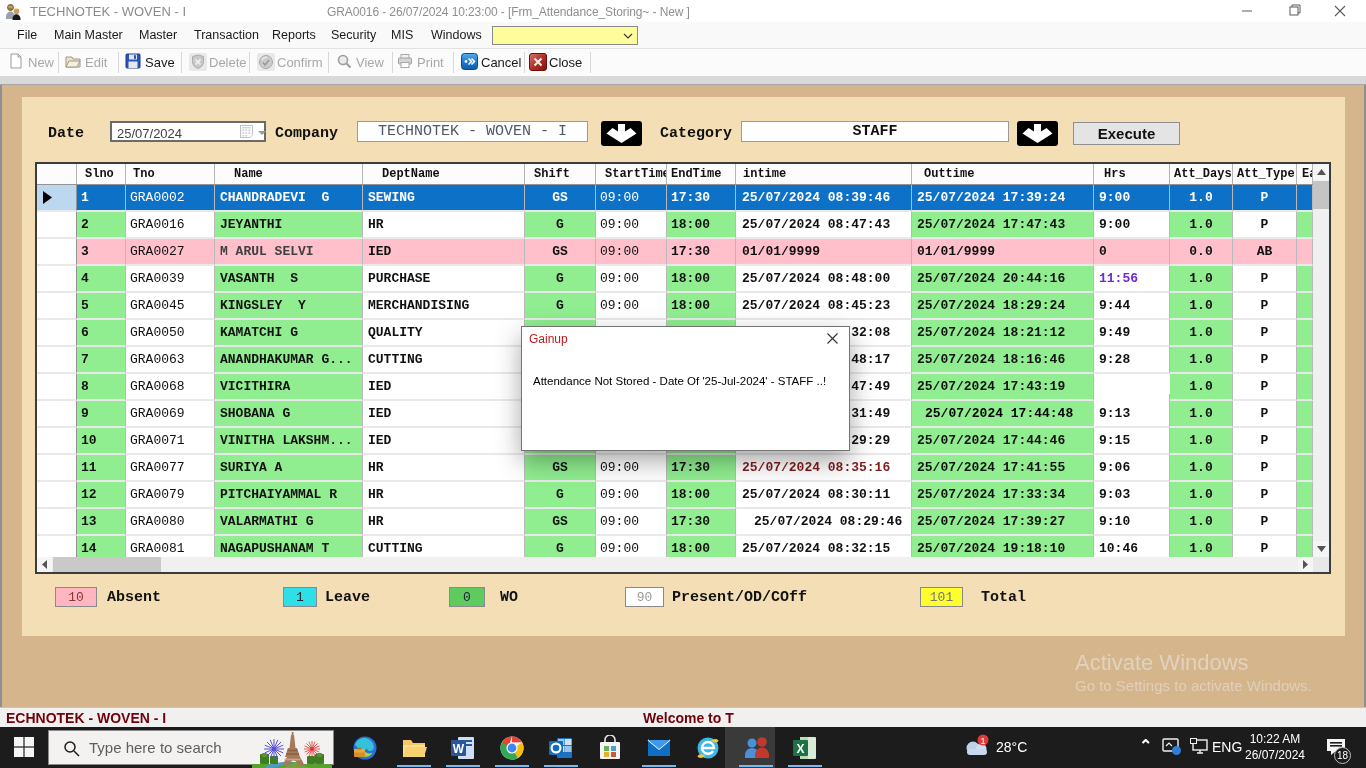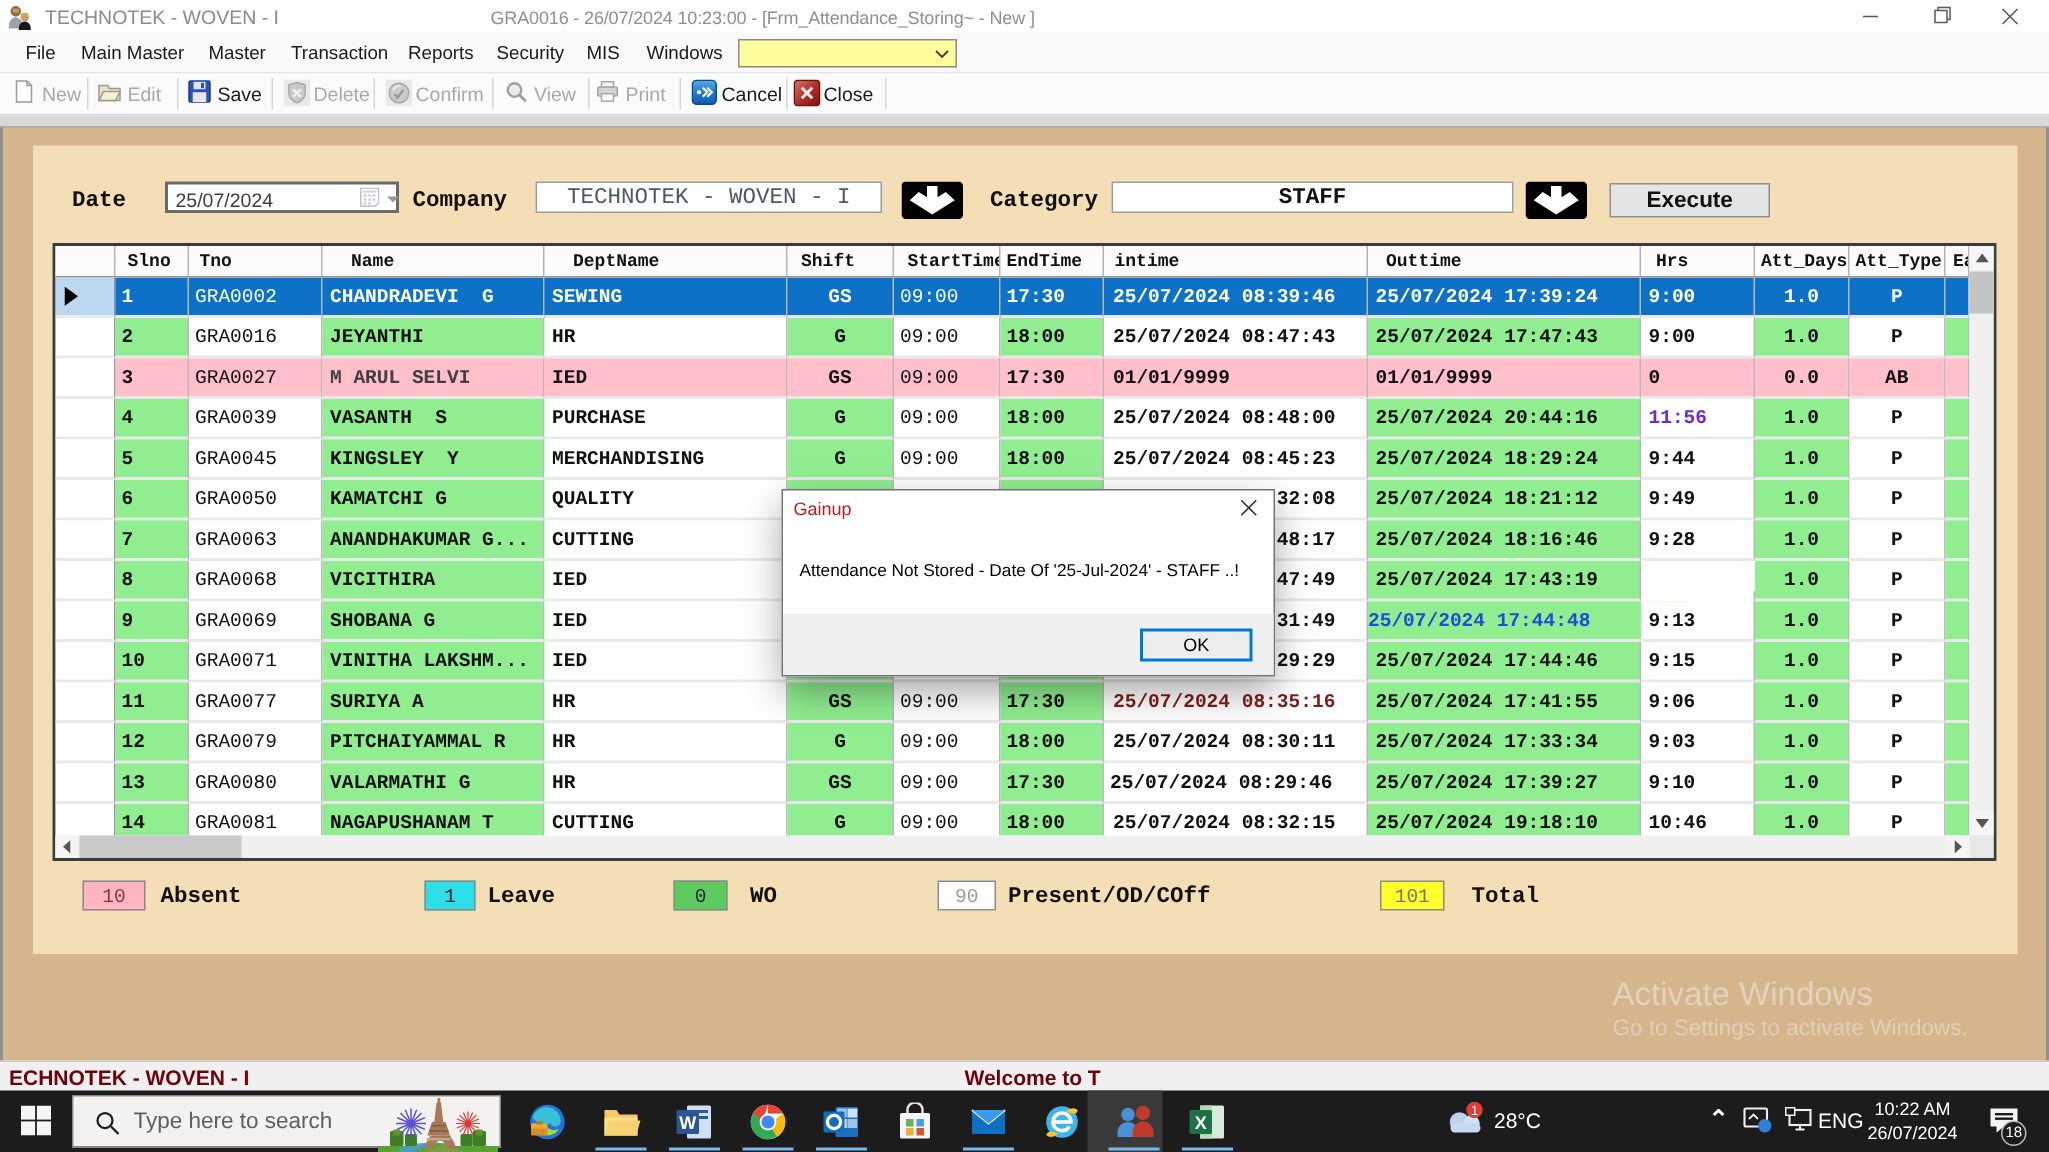--- a/index.html
+++ b/index.html
@@ -360,21 +360,21 @@
 <div class="grow" style="top:216px;">
           <div class="rhc"></div>
           <div class="dc" style="left:40px;width:49px;background:#90EE90;color:#111;padding-left:4px;">9</div>
           <div class="dc" style="left:89px;width:89px;background:#fff;color:#111;padding-left:4px;font-weight:normal;">GRA0069</div>
           <div class="dc" style="left:178px;width:148px;background:#90EE90;color:#111;padding-left:5px;">SHOBANA G</div>
           <div class="dc" style="left:326px;width:162px;background:#fff;color:#111;padding-left:5px;">IED</div>
           <div class="dc" style="left:488px;width:71px;background:#90EE90;color:#111;padding-left:4px;text-align:center;padding-left:0;">G</div>
           <div class="dc" style="left:559px;width:71px;background:#fff;color:#111;padding-left:4px;font-weight:normal;">09:00</div>
           <div class="dc" style="left:630px;width:69px;background:#90EE90;color:#111;padding-left:4px;">18:00</div>
           <div class="dc" style="left:699px;width:176px;background:#fff;color:#111;padding-left:6px;">25/07/2024 08:31:49</div>
-          <div class="dc" style="left:875px;width:212px;background:#90EE90;color:#1d4ed8;padding-left:0;">25/07/2024 17:44:48</div>
+          <div class="dc" style="left:875px;width:212px;background:#90EE90;color:#000000;padding-left:13px;">25/07/2024 17:44:48</div>
           <div class="dc" style="left:1057px;width:76px;background:#fff;color:#111;padding-left:5px;">9:13</div>
           <div class="dc" style="left:1133px;width:63px;background:#90EE90;color:#111;padding-left:4px;text-align:center;padding-left:0;">1.0</div>
           <div class="dc" style="left:1196px;width:64px;background:#fff;color:#111;padding-left:4px;text-align:center;padding-left:0;">P</div>
           <div class="dc" style="left:1260px;width:16px;background:#90EE90;color:#111;padding-left:4px;"></div>
         </div>
 <div class="grow" style="top:243px;">
           <div class="rhc"></div>
           <div class="dc" style="left:40px;width:49px;background:#90EE90;color:#111;padding-left:4px;">10</div>
           <div class="dc" style="left:89px;width:89px;background:#fff;color:#111;padding-left:4px;font-weight:normal;">GRA0071</div>
           <div class="dc" style="left:178px;width:148px;background:#90EE90;color:#111;padding-left:5px;">VINITHA LAKSHM...</div>
@@ -423,21 +423,21 @@
         </div>
 <div class="grow" style="top:324px;">
           <div class="rhc"></div>
           <div class="dc" style="left:40px;width:49px;background:#90EE90;color:#111;padding-left:4px;">13</div>
           <div class="dc" style="left:89px;width:89px;background:#fff;color:#111;padding-left:4px;font-weight:normal;">GRA0080</div>
           <div class="dc" style="left:178px;width:148px;background:#90EE90;color:#111;padding-left:5px;">VALARMATHI G</div>
           <div class="dc" style="left:326px;width:162px;background:#fff;color:#111;padding-left:5px;">HR</div>
           <div class="dc" style="left:488px;width:71px;background:#90EE90;color:#111;padding-left:4px;text-align:center;padding-left:0;">GS</div>
           <div class="dc" style="left:559px;width:71px;background:#fff;color:#111;padding-left:4px;font-weight:normal;">09:00</div>
           <div class="dc" style="left:630px;width:69px;background:#90EE90;color:#111;padding-left:4px;">17:30</div>
-          <div class="dc" style="left:699px;width:176px;background:#fff;color:#111;padding-left:4px;">25/07/2024 08:29:46</div>
+          <div class="dc" style="left:699px;width:176px;background:#fff;color:#111;padding-left:18px;">25/07/2024 08:29:46</div>
           <div class="dc" style="left:875px;width:182px;background:#90EE90;color:#111;padding-left:5px;">25/07/2024 17:39:27</div>
           <div class="dc" style="left:1057px;width:76px;background:#fff;color:#111;padding-left:5px;">9:10</div>
           <div class="dc" style="left:1133px;width:63px;background:#90EE90;color:#111;padding-left:4px;text-align:center;padding-left:0;">1.0</div>
           <div class="dc" style="left:1196px;width:64px;background:#fff;color:#111;padding-left:4px;text-align:center;padding-left:0;">P</div>
           <div class="dc" style="left:1260px;width:16px;background:#90EE90;color:#111;padding-left:4px;"></div>
         </div>
 <div class="grow" style="top:351px;">
           <div class="rhc"></div>
           <div class="dc" style="left:40px;width:49px;background:#90EE90;color:#111;padding-left:4px;">14</div>
           <div class="dc" style="left:89px;width:89px;background:#fff;color:#111;padding-left:4px;font-weight:normal;">GRA0081</div>
@@ -657,16 +657,13 @@
 </svg></div>
 <div style="position:absolute;left:1334px;top:20px;width:17px;height:17px;border:1.5px solid #bdbdbd;border-radius:50%;background:#1c1c1c;color:#fff;font-size:10px;text-align:center;line-height:16px;">18</div>
 
 </div>
 <div id="dialog">
   <div id="dlg-title">Gainup</div>
   <svg style="position:absolute;right:11px;top:6px;" width="11" height="11" viewBox="0 0 11 11">
       <path d="M0.5 0.5l10 10M10.5 0.5l-10 10" stroke="#333" stroke-width="1.1"></path>
     </svg>
   <div id="dlg-msg">Attendance Not Stored - Date Of '25-Jul-2024' - STAFF ..!</div>
-  <div id="dlg-foot">
-      <div id="dlg-ok">OK</div>
-    </div>
 </div>
 
 </body></html>

